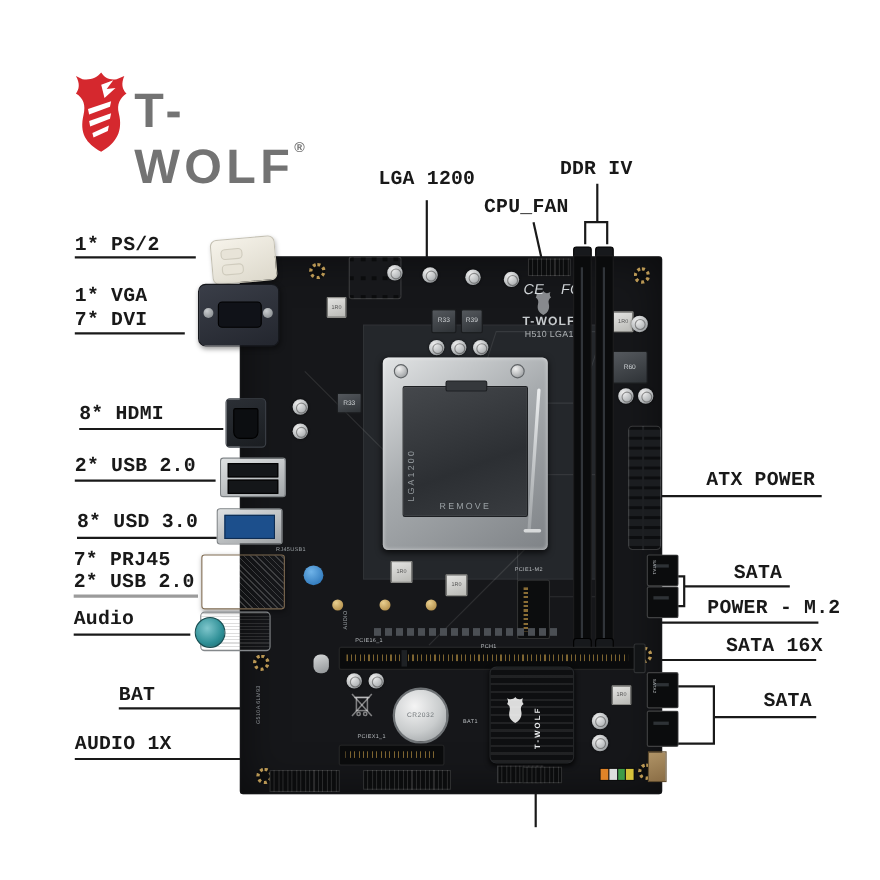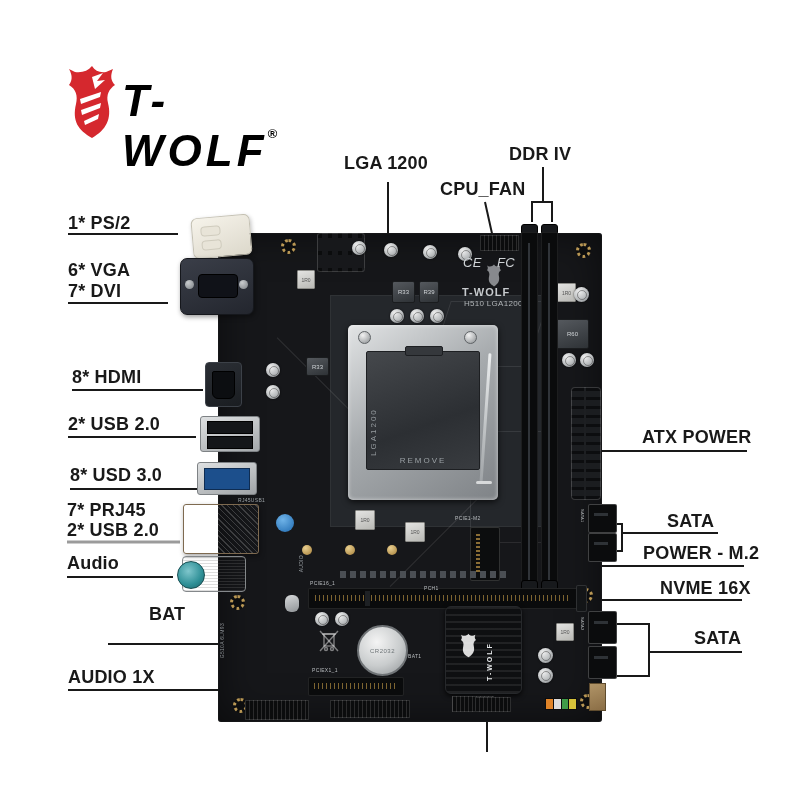--- a/index.html
+++ b/index.html
@@ -1,31 +1,31 @@
 <!DOCTYPE html>
 <html><head>
 <meta charset="utf-8">
 <style>
   html,body{margin:0;padding:0;}
   body{width:800px;height:800px;background:#ffffff;position:relative;overflow:hidden;
        font-family:"Liberation Sans",sans-serif;}
   .abs{position:absolute;}
   
   .lbl{position:absolute;font-weight:bold;font-size:18px;color:#191919;white-space:nowrap;
-       letter-spacing:.2px;}
+       letter-spacing:.2px;font-family:Liberation Mono, monospace;}
   
   .logo-text{position:absolute;left:122px;top:76px;font-size:44px;font-weight:bold;
-             color:#000000;letter-spacing:4px;font-style:italic;}
+             color:#737373;letter-spacing:4px;}
   .logo-reg{font-size:13px;vertical-align:28px;letter-spacing:0;}
   
   #board{position:absolute;left:218px;top:233px;width:384px;height:489px;
          background:#16171a;border-radius:3px;
          box-shadow:inset 0 0 40px rgba(0,0,0,.55), inset 0 0 2px rgba(255,255,255,.15);}
   .pcbzone{position:absolute;background:#24272b;border:1px solid rgba(255,255,255,.05);}
-  .silk{position:absolute;color:#b9bdc0;font-size:5px;letter-spacing:.3px;white-space:nowrap;}
+  .silk{position:absolute;color:#b9bdc0;font-size:5px;letter-spacing:.3px;white-space:nowrap;margin-left:13px;}
   .silkbox{position:absolute;border:1px solid rgba(255,255,255,.09);}
   .diag{position:absolute;border-top:1px solid rgba(255,255,255,.10);}
   .cap{position:absolute;width:14px;height:14px;border-radius:50%;
        background:radial-gradient(circle at 35% 30%,#f0f0f0,#b9bcbe 55%,#7e8285);
        box-shadow:0 0 2px rgba(0,0,0,.8);}
   .cap:after{content:"";position:absolute;left:3px;top:3px;width:8px;height:8px;border-radius:50%;
        border:1px solid rgba(60,60,60,.5);}
   .choke{position:absolute;background:linear-gradient(160deg,#55595e,#2e3236);
        border:1px solid #1a1c1e;border-radius:2px;color:#cfd3d6;font-size:6px;
        display:flex;align-items:center;justify-content:center;}
@@ -77,37 +77,37 @@
     <path d="M622 533 H718 M602 524 H622 V551 H605"></path>
     <path d="M594 566 H744"></path>
     <path d="M598 600 H742"></path>
     <path d="M649 652 H742 M602 624 H649 V676 H603"></path>
     <path d="M487 710 V752"></path>
   </g>
   <path d="M67 542 H180" stroke="#9b9b9b" stroke-width="3" fill="none"></path>
 </svg>
 
 <div class="lbl" style="left:68px;top:213px;">1* PS/2</div>
-<div class="lbl" style="left:68px;top:260px;">6* VGA</div>
+<div class="lbl" style="left:68px;top:260px;">1* VGA</div>
 <div class="lbl" style="left:68px;top:281px;">7* DVI</div>
 <div class="lbl" style="left:72px;top:367px;">8* HDMI</div>
 <div class="lbl" style="left:68px;top:414px;">2* USB 2.0</div>
 <div class="lbl" style="left:70px;top:465px;">8* USD 3.0</div>
 <div class="lbl" style="left:67px;top:500px;">7* PRJ45</div>
 <div class="lbl" style="left:67px;top:520px;">2* USB 2.0</div>
 <div class="lbl" style="left:67px;top:553px;">Audio</div>
-<div class="lbl" style="left:108px;top:604px;margin-left:41px;">BAT</div>
+<div class="lbl" style="left:108px;top:622px;">BAT</div>
 <div class="lbl" style="left:68px;top:667px;">AUDIO 1X</div>
 <div class="lbl" style="left:344px;top:153px;">LGA 1200</div>
 <div class="lbl" style="left:440px;top:179px;">CPU_FAN</div>
 <div class="lbl" style="left:509px;top:144px;">DDR IV</div>
 <div class="lbl" style="left:642px;top:427px;">ATX POWER</div>
 <div class="lbl" style="left:667px;top:511px;">SATA</div>
 <div class="lbl" style="left:643px;top:543px;">POWER - M.2</div>
-<div class="lbl" style="left:660px;top:578px;">NVME 16X</div>
+<div class="lbl" style="left:660px;top:578px;">SATA 16X</div>
 <div class="lbl" style="left:694px;top:628px;">SATA</div>
 <div class="lbl" style="left:467px;top:753px;margin-top:48px;">ICH</div>
 
 <div id="board">
 
   <div class="pcbzone" style="left:112px;top:62px;width:215px;height:230px;"></div>
   <div class="silkbox" style="left:222px;top:68px;width:96px;height:64px;transform:skewX(-18deg);"></div>
   <div class="silkbox" style="left:252px;top:198px;width:70px;height:110px;"></div>
   <div class="diag" style="left:40px;top:150px;width:130px;transform:rotate(45deg);"></div>
   <div class="diag" style="left:150px;top:300px;width:150px;transform:rotate(-45deg);"></div>

